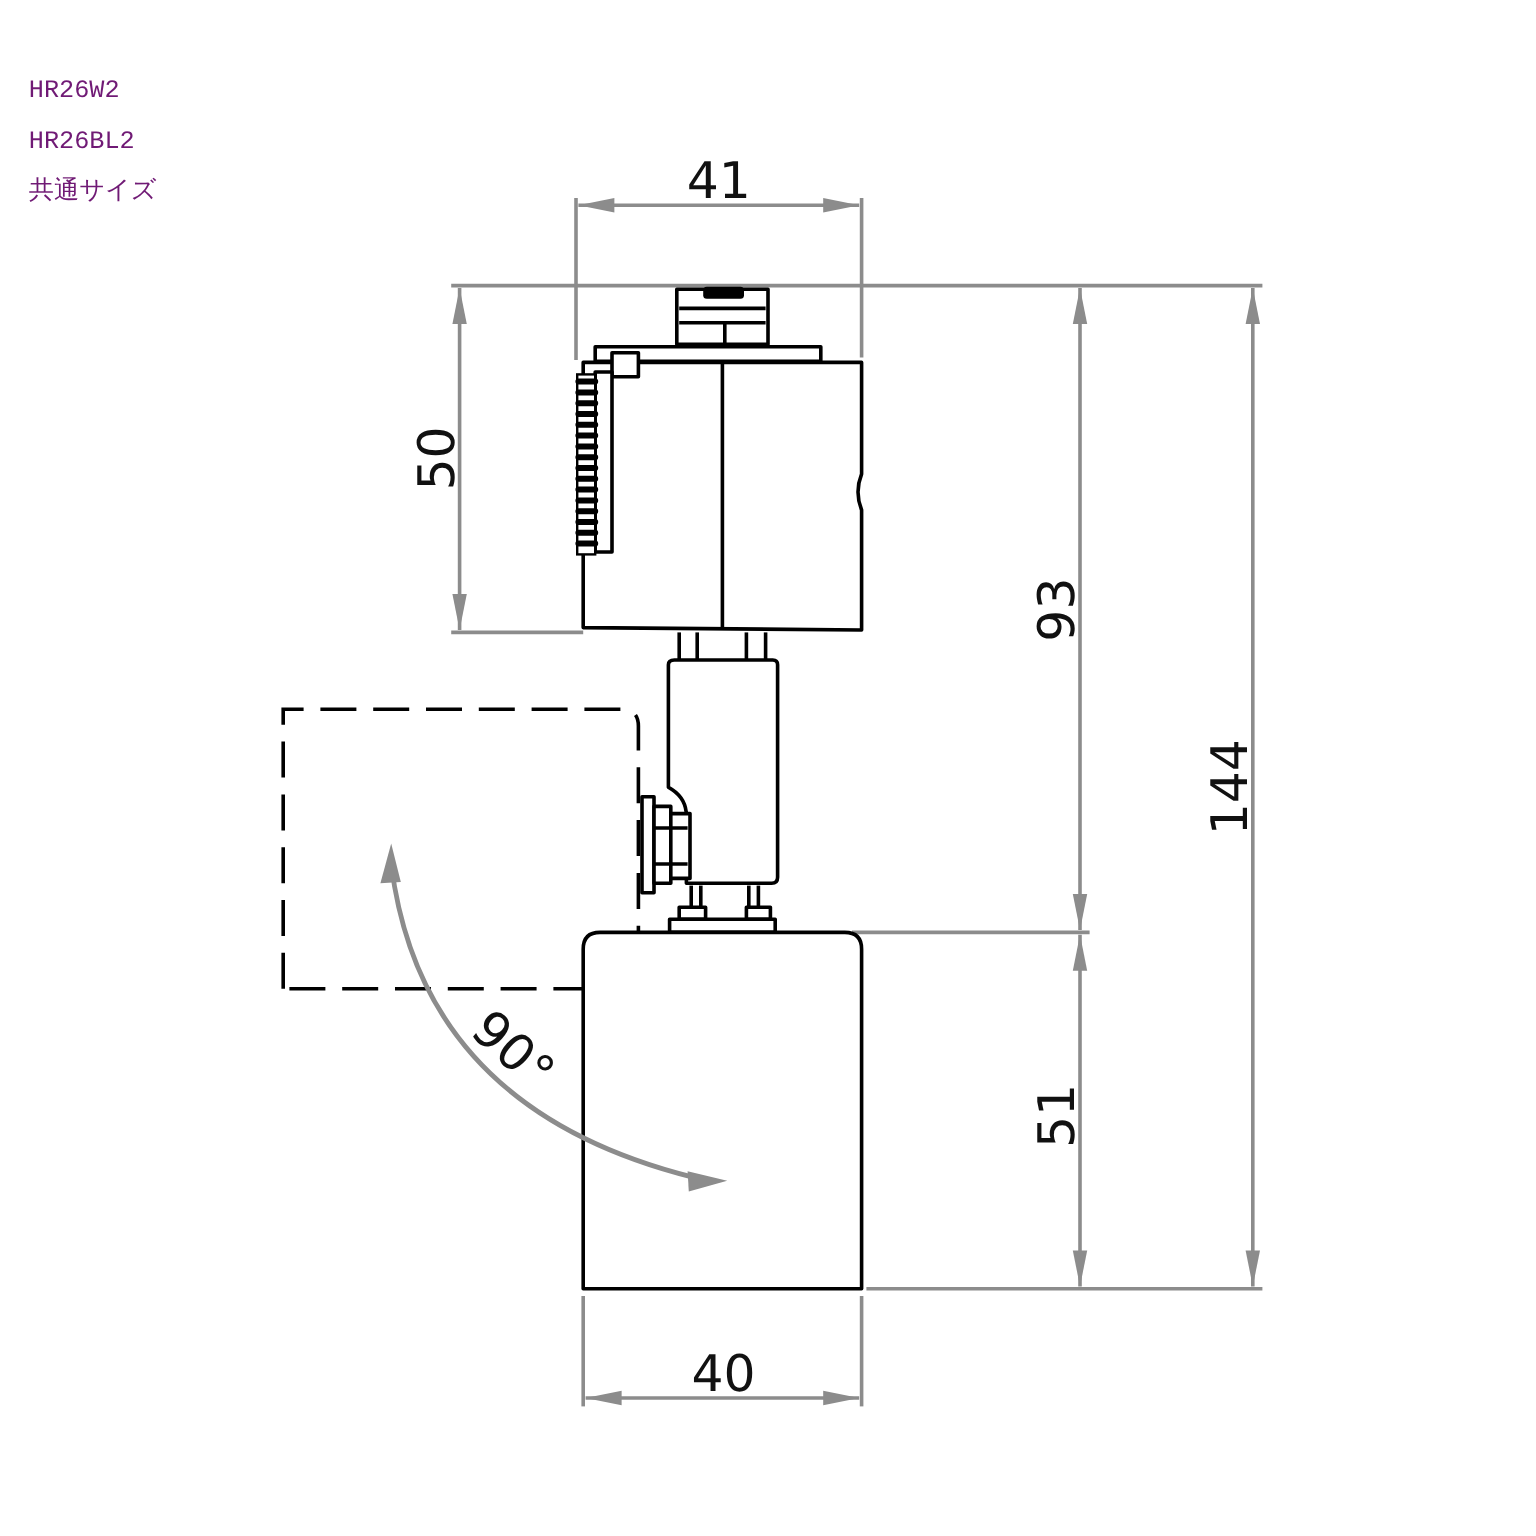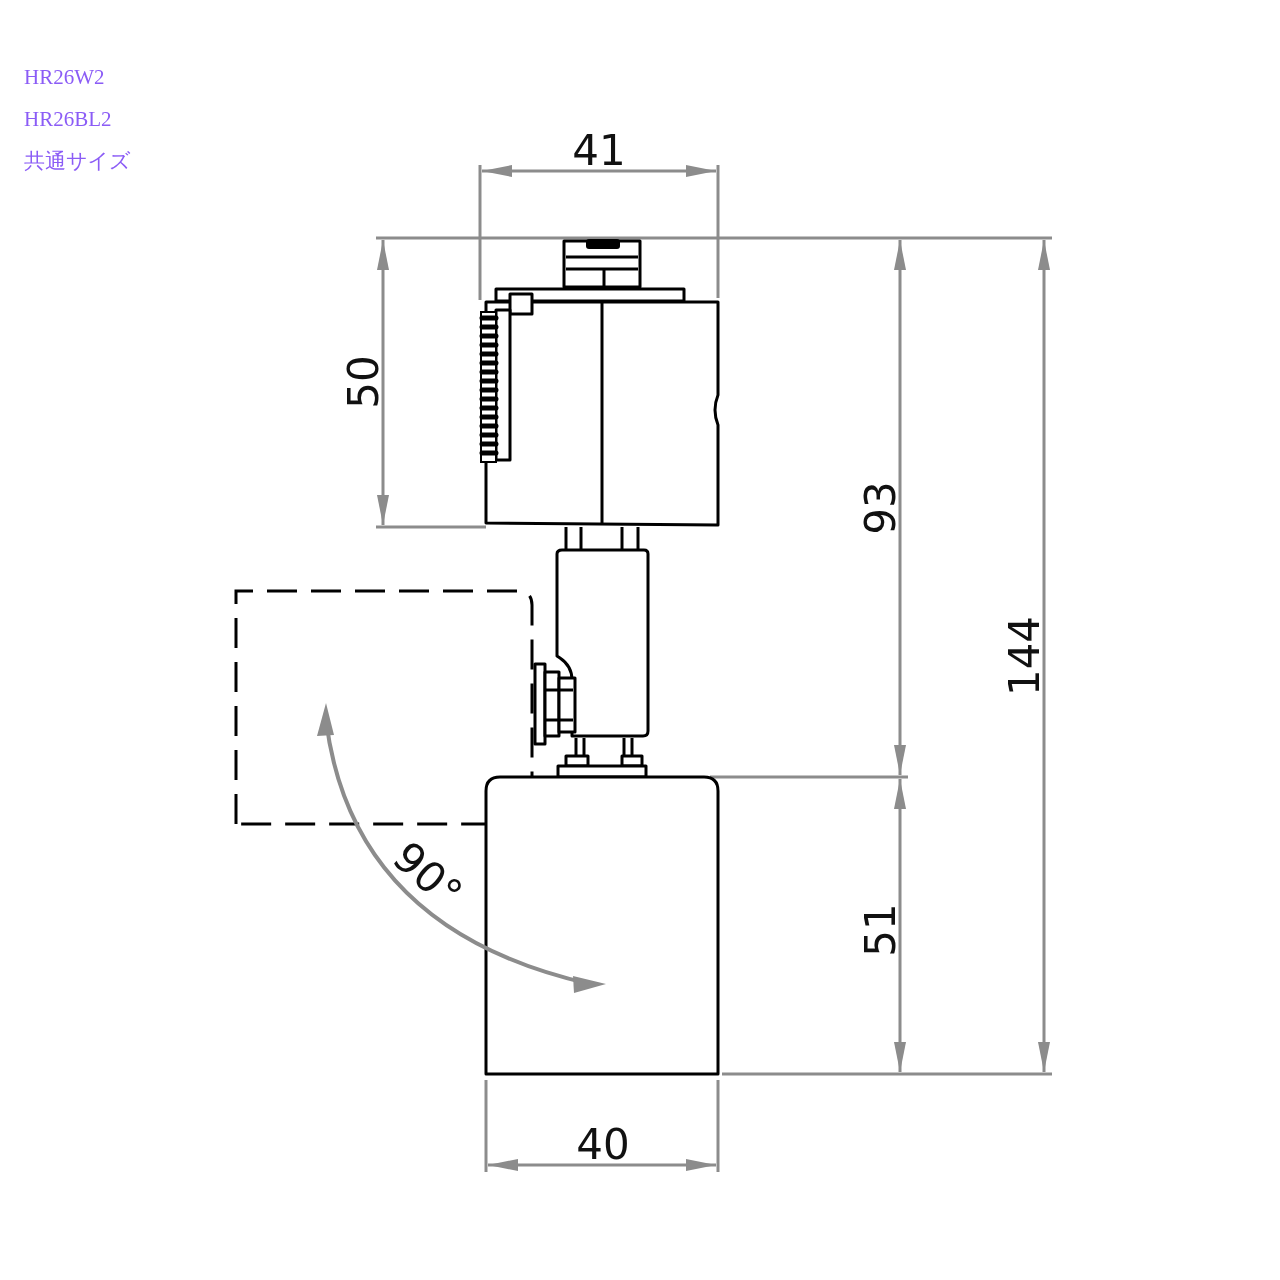--- a/index.html
+++ b/index.html
@@ -1,18 +1,18 @@
 <!DOCTYPE html>
 <html><head>
   <meta charset="utf-8">
   <style>
     html, body { margin: 0; padding: 0; background: #ffffff; }
     body { width: 1280px; height: 1280px; position: relative; overflow: hidden; font-family: "DejaVu Sans", sans-serif; }
     .labels { position: absolute; left: 24px; top: 56px; }
-    .label-line { font-size: 21px; color: #8b5cf6; line-height: 42px; height: 42px; white-space: nowrap; font-family: Liberation Serif, serif; }
+    .label-line { font-size: 21px; color: #701a75; line-height: 42px; height: 42px; white-space: nowrap; font-family: Liberation Mono, monospace; }
     svg { position: absolute; left: 0; top: 0; }
     .dimtext { font-family: "DejaVu Sans", sans-serif; font-size: 42px; fill: #111; }
     .dimline { stroke: #8c8c8c; stroke-width: 3; fill: none; }
     .ext { stroke: #8c8c8c; stroke-width: 3; fill: none; }
     .arrow { fill: #8c8c8c; }
     .part { stroke: #000; stroke-width: 3; fill: #fff; stroke-linejoin: round; }
     .partline { stroke: #000; stroke-width: 3; fill: none; }
     .dashed { stroke: #000; stroke-width: 3; fill: none; stroke-dasharray: 30 14; }
     .rot { stroke: #8c8c8c; stroke-width: 4; fill: none; }
   </style>

